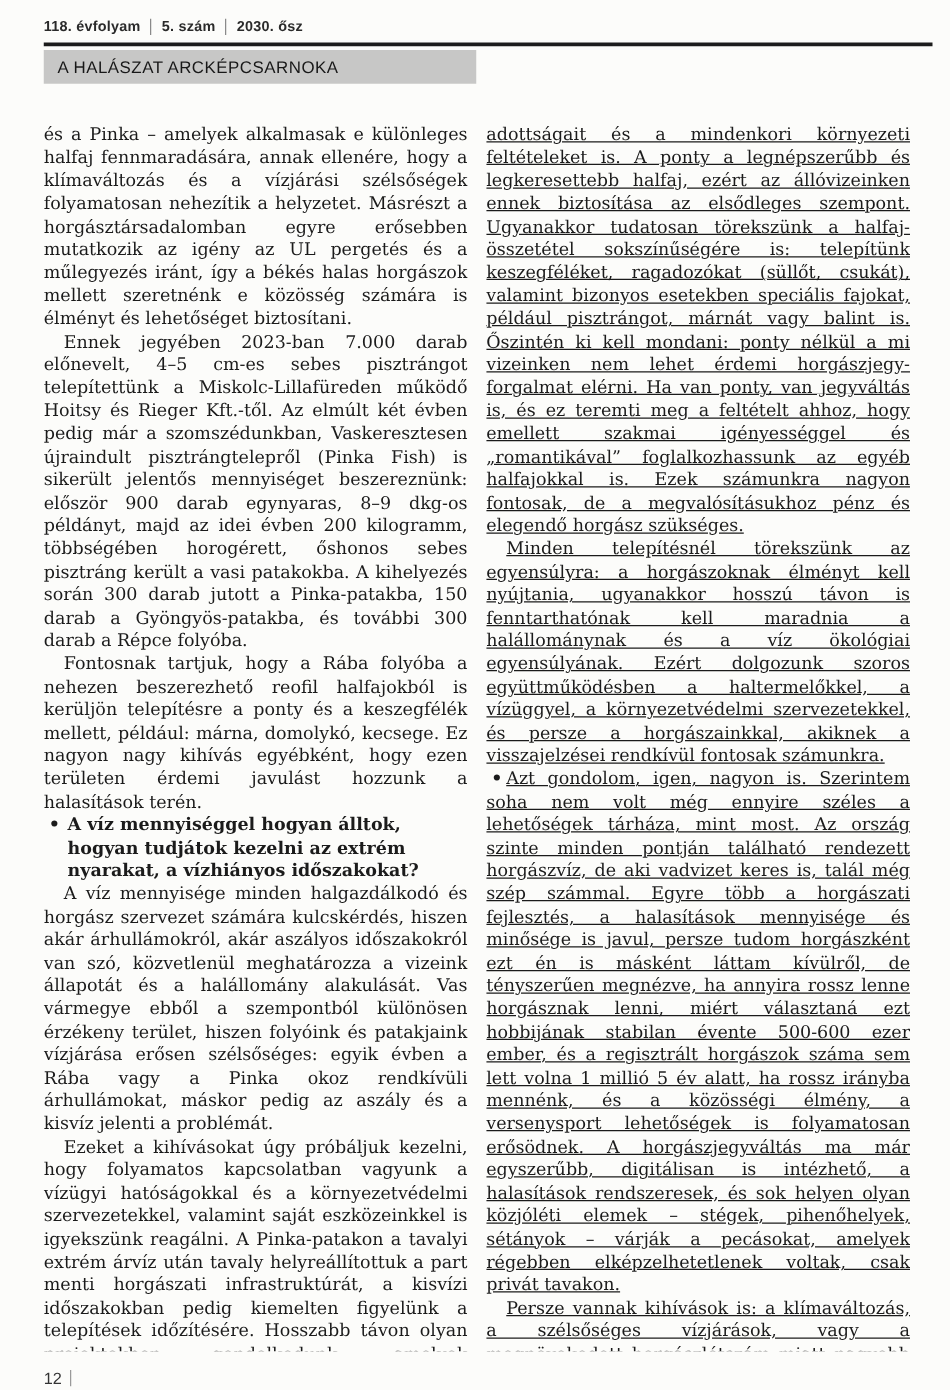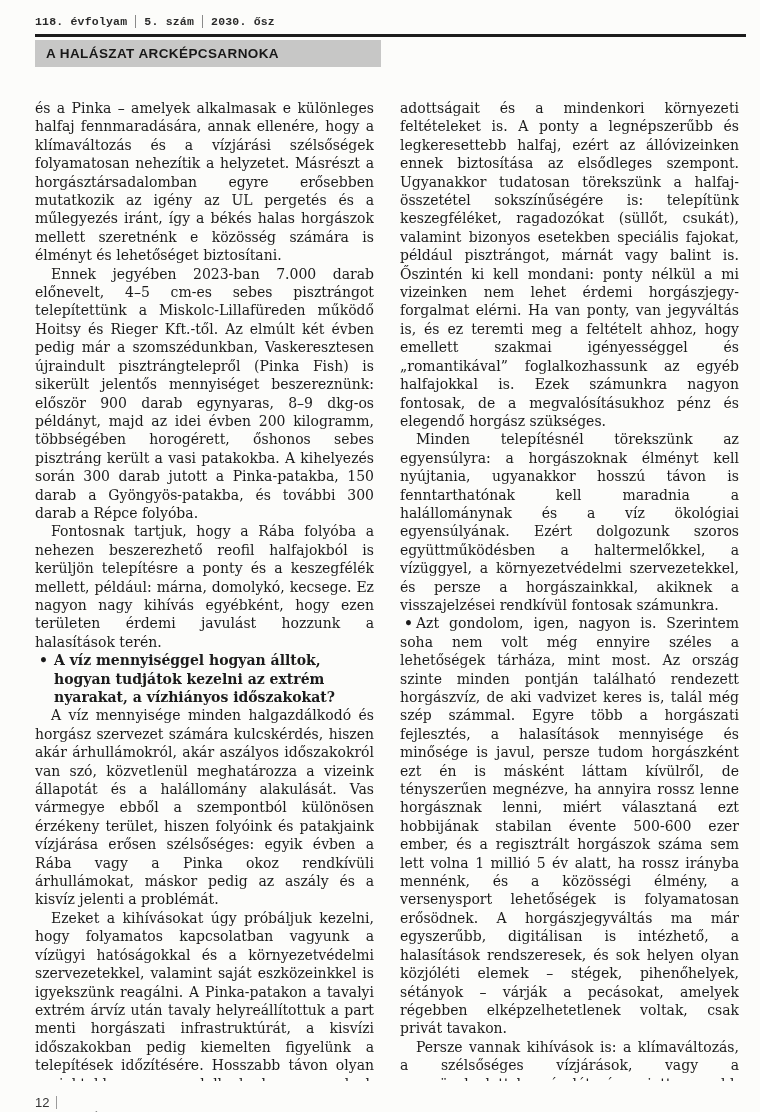--- a/index.html
+++ b/index.html
@@ -10,51 +10,51 @@
     color: #1b1b1b;
     font-family: "DejaVu Serif", "Liberation Serif", serif;
     position: relative;
     overflow: hidden;
   }
 
   
   .issue-line {
     position: absolute; left: 35px; top: 15px;
     display: flex; align-items: flex-end; gap: 8px;
-    font-family: Liberation Mono, monospace;
+    font-family: Liberation Sans, sans-serif;
     font-size: 11.5px; font-weight: 700; color: #2a2a2a;
     letter-spacing: 0.2px;
   }
   .issue-sep { width: 1px; height: 13px; background: #8a8a8a; }
   .top-rule {
     position: absolute; left: 35px; right: 14px; top: 34px;
     height: 2.6px; background: #1c1c1c;
   }
   .section-badge {
     position: absolute; left: 35px; top: 40px;
     width: 346px; height: 27px;
     background: #c7c7c6;
     display: flex; align-items: center;
     padding-left: 11px;
     font-family: "Liberation Sans", sans-serif;
-    font-size: 13.5px; font-weight: 700; letter-spacing: 0.4px;
+    font-size: 13.5px; font-weight: 400; letter-spacing: 0.4px;
     color: #181818;
   }
 
   
   .col {
     position: absolute; top: 99px;
     width: 339px; height: 982px;
     overflow: hidden;
     text-align: justify;
     font-size: 14px; line-height: 18.4px;
     hyphens: auto; -webkit-hyphens: auto;
   }
   .col-left  { left: 35px; }
-  .col-right { left: 400px; }
+  .col-right { left: 389px; text-decoration: underline; }
 
   .col p { margin: 0; }
   .col p.indent { text-indent: 16px; }
   .col p.question {
     font-weight: 700;
     position: relative;
     padding-left: 19px;
     text-align: left;
   }
   .col p.question .bullet {

